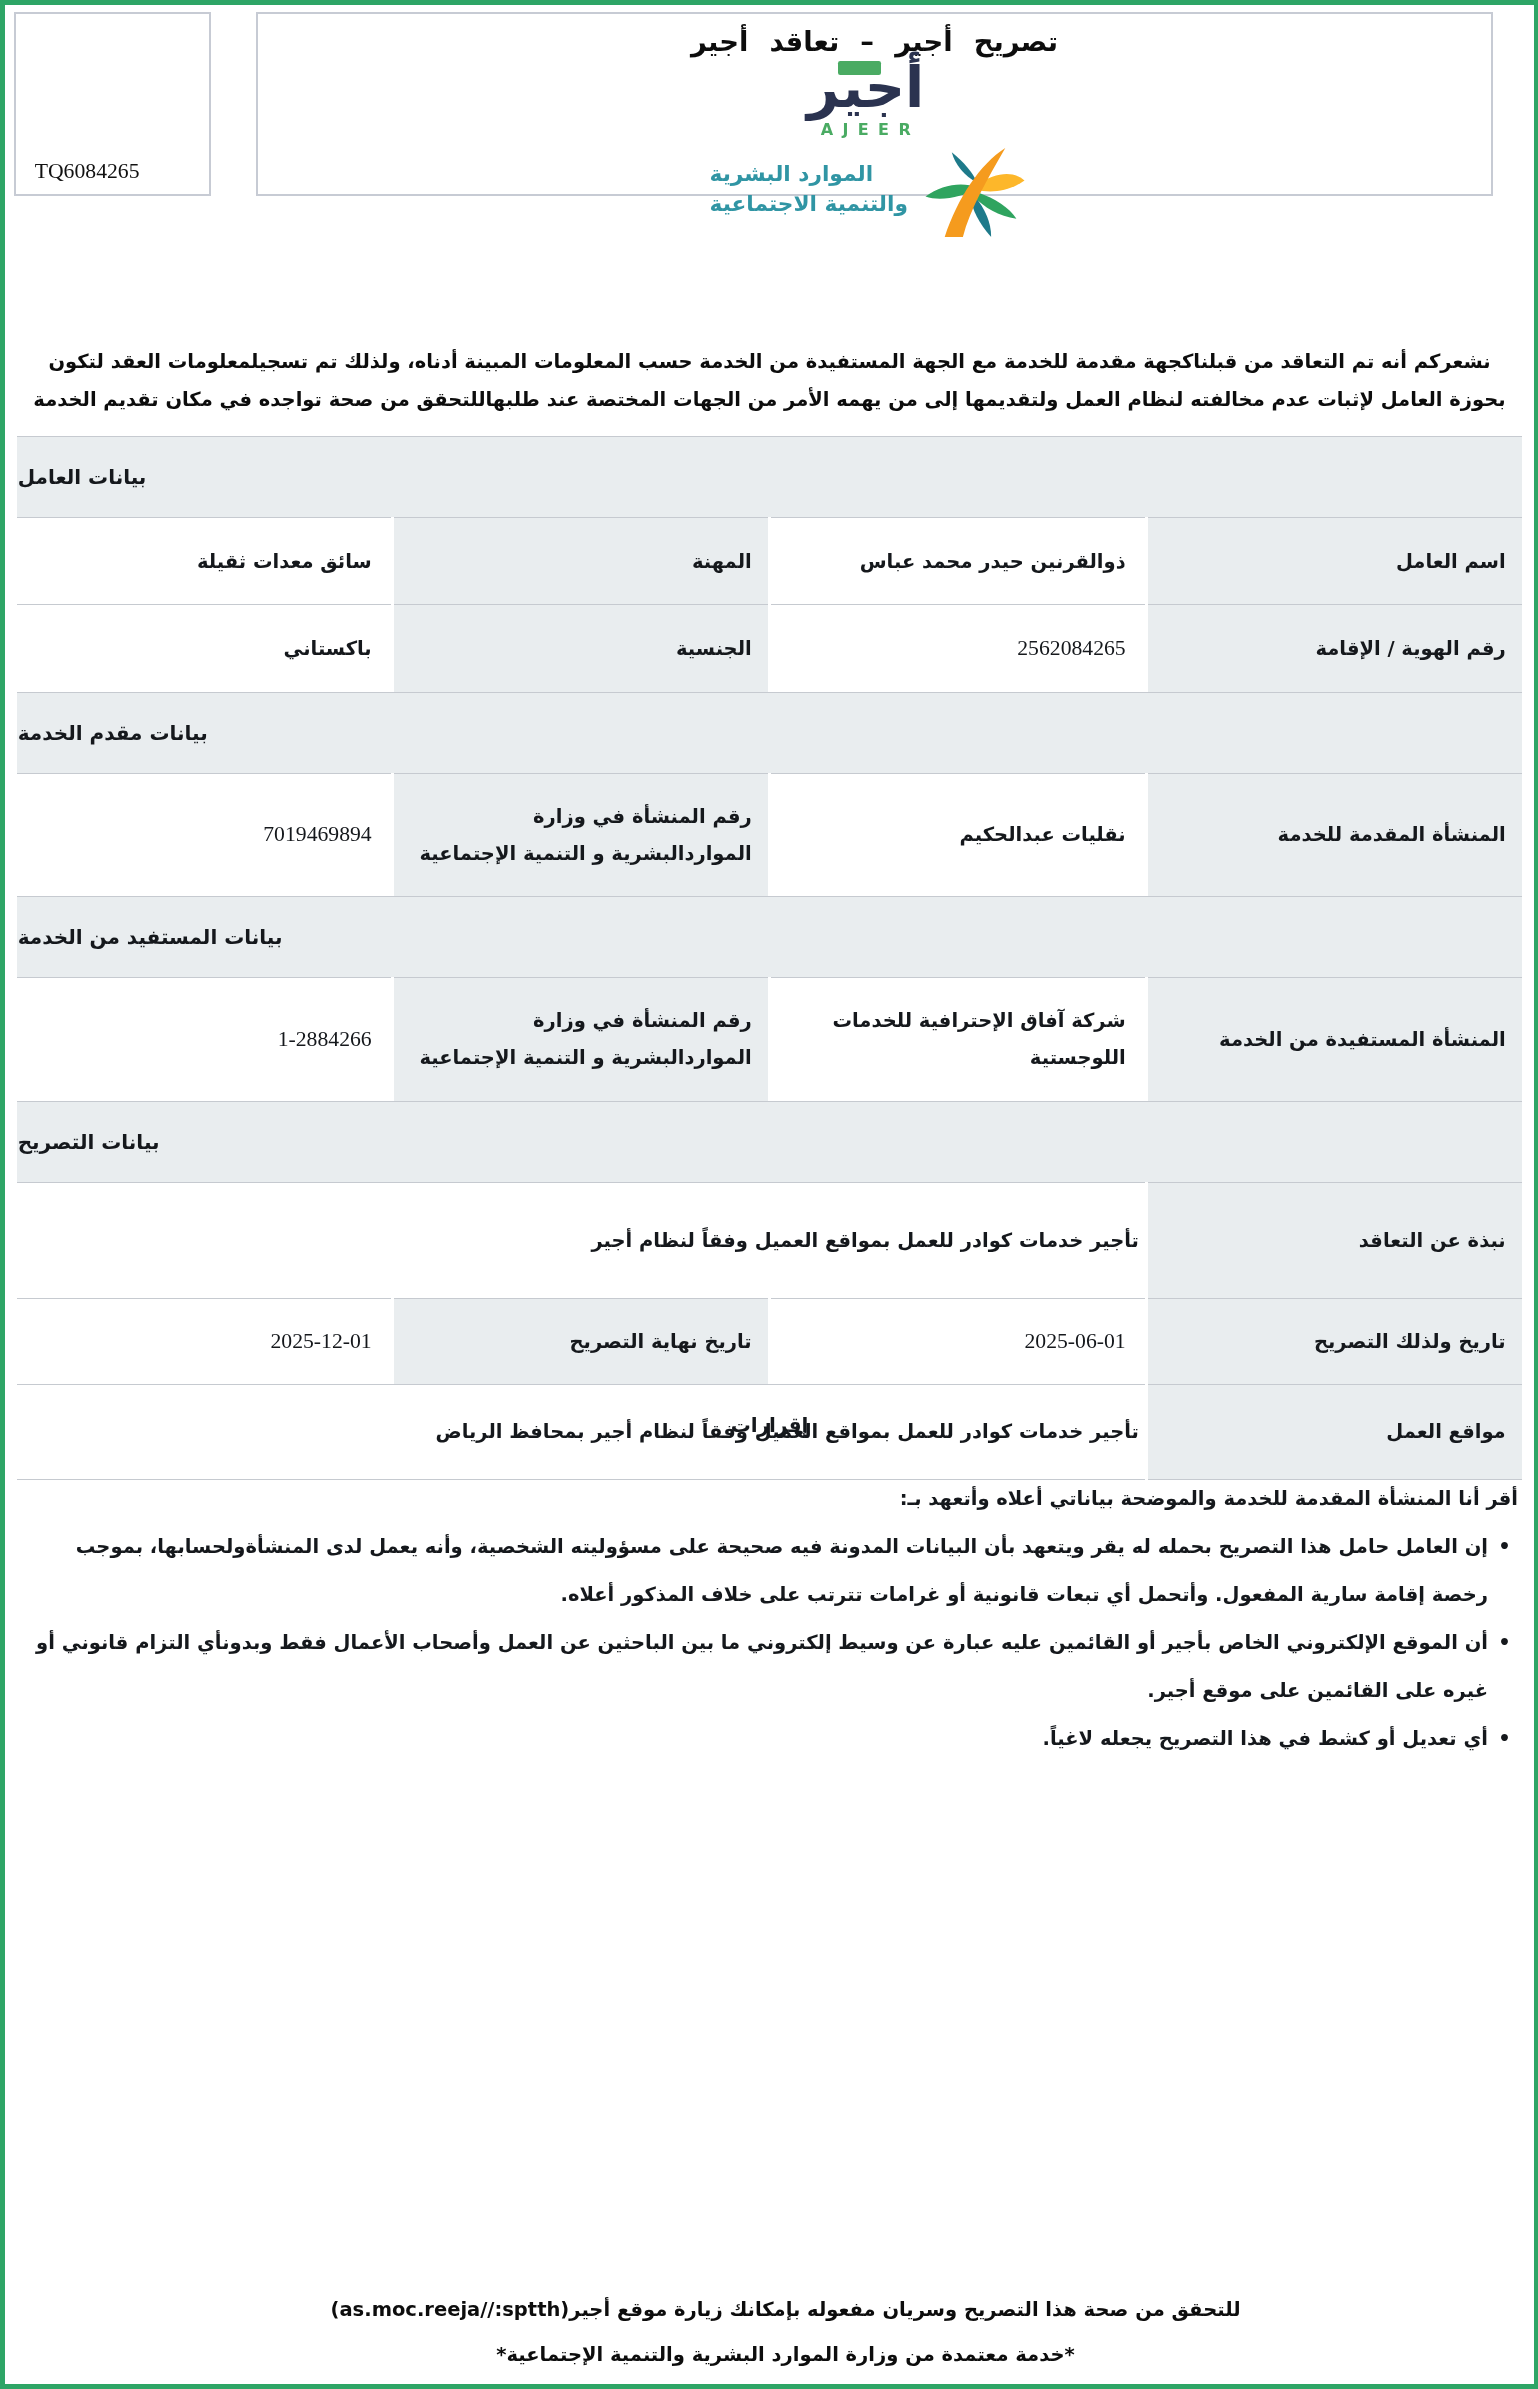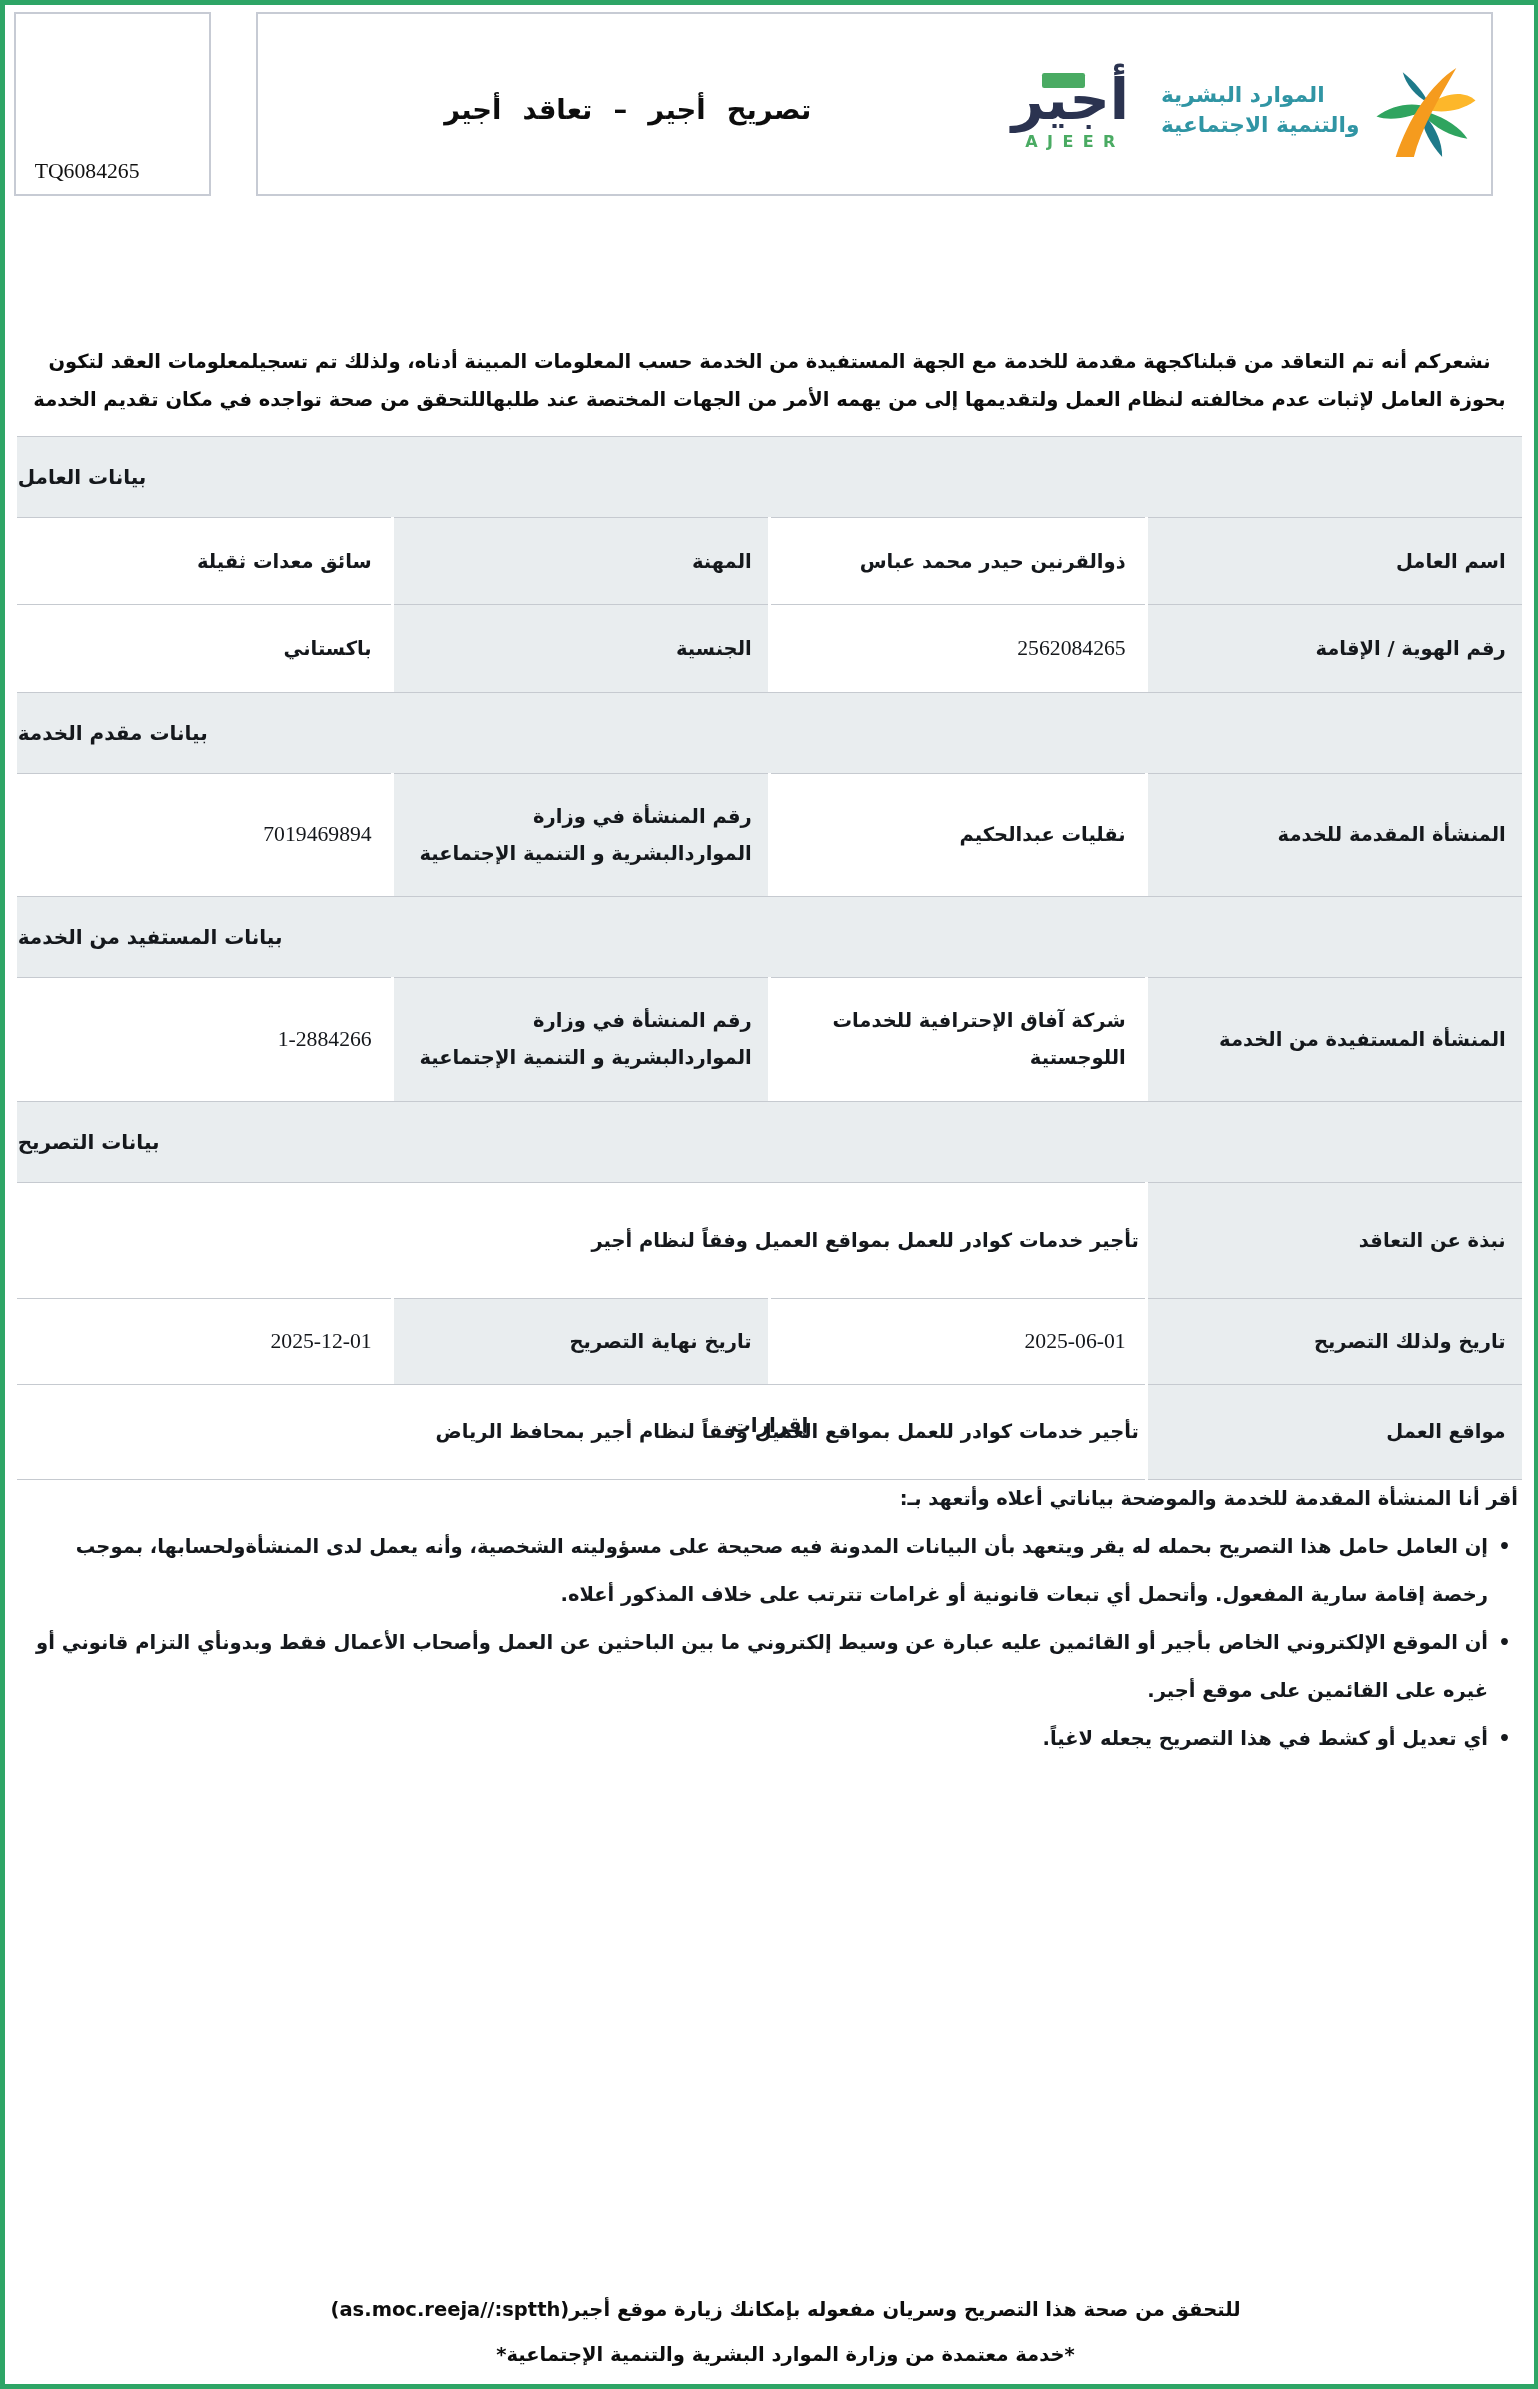--- a/index.html
+++ b/index.html
@@ -2,21 +2,21 @@
 <html lang="ar" style="font-size:11.6px"><head>
 <meta charset="utf-8">
 <style>
   html,body{margin:0;padding:0;background:#fff;}
   .page{
     position:relative;width:1539px;height:2389px;box-sizing:border-box;
     border:5.8px solid #2EA566;background:#fff;overflow:hidden;
     font-family:"DejaVu Sans",sans-serif;color:#15181c;
   }
   
-  .hdr-box{position:absolute;top:7.2px;height:184px;border:2.2px solid #C7CBD4;box-sizing:border-box;background:#fff;}
+  .hdr-box{position:absolute;top:7.2px;height:184px;border:2.2px solid #C7CBD4;box-sizing:border-box;background:#fff;flex-direction:column;}
   .hdr-left{left:8.7px;width:197px;}
   .tq{position:absolute;left:19px;bottom:10px;font-family:"Liberation Serif","DejaVu Serif",serif;font-size:21.7px;color:#111;}
   .hdr-right{left:251px;width:1237px;display:flex;align-items:center;padding-top:11.6px;}
   .title-wrap{flex:1;display:flex;justify-content:center;}
   .doc-title{margin:0;font-size:27.4px;font-weight:bold;direction:rtl;word-spacing:11.6px;color:#0d0d0d;}
   .ajeer{margin-left:14.4px;margin-right:32px;text-align:center;}
   .ajeer-ar-wrap{position:relative;display:inline-block;}
   .ajeer-ar{font-size:56px;font-weight:bold;color:#2B3350;line-height:1.1;}
   .ajeer-notch{position:absolute;top:4.3px;left:26%;width:43px;height:14.4px;background:#4AAB63;border-radius:2.2px;}
   .ajeer-en{font-size:16px;font-weight:bold;color:#4AAB63;letter-spacing:9.4px;margin-top:1.4px;text-indent:9.4px;}

